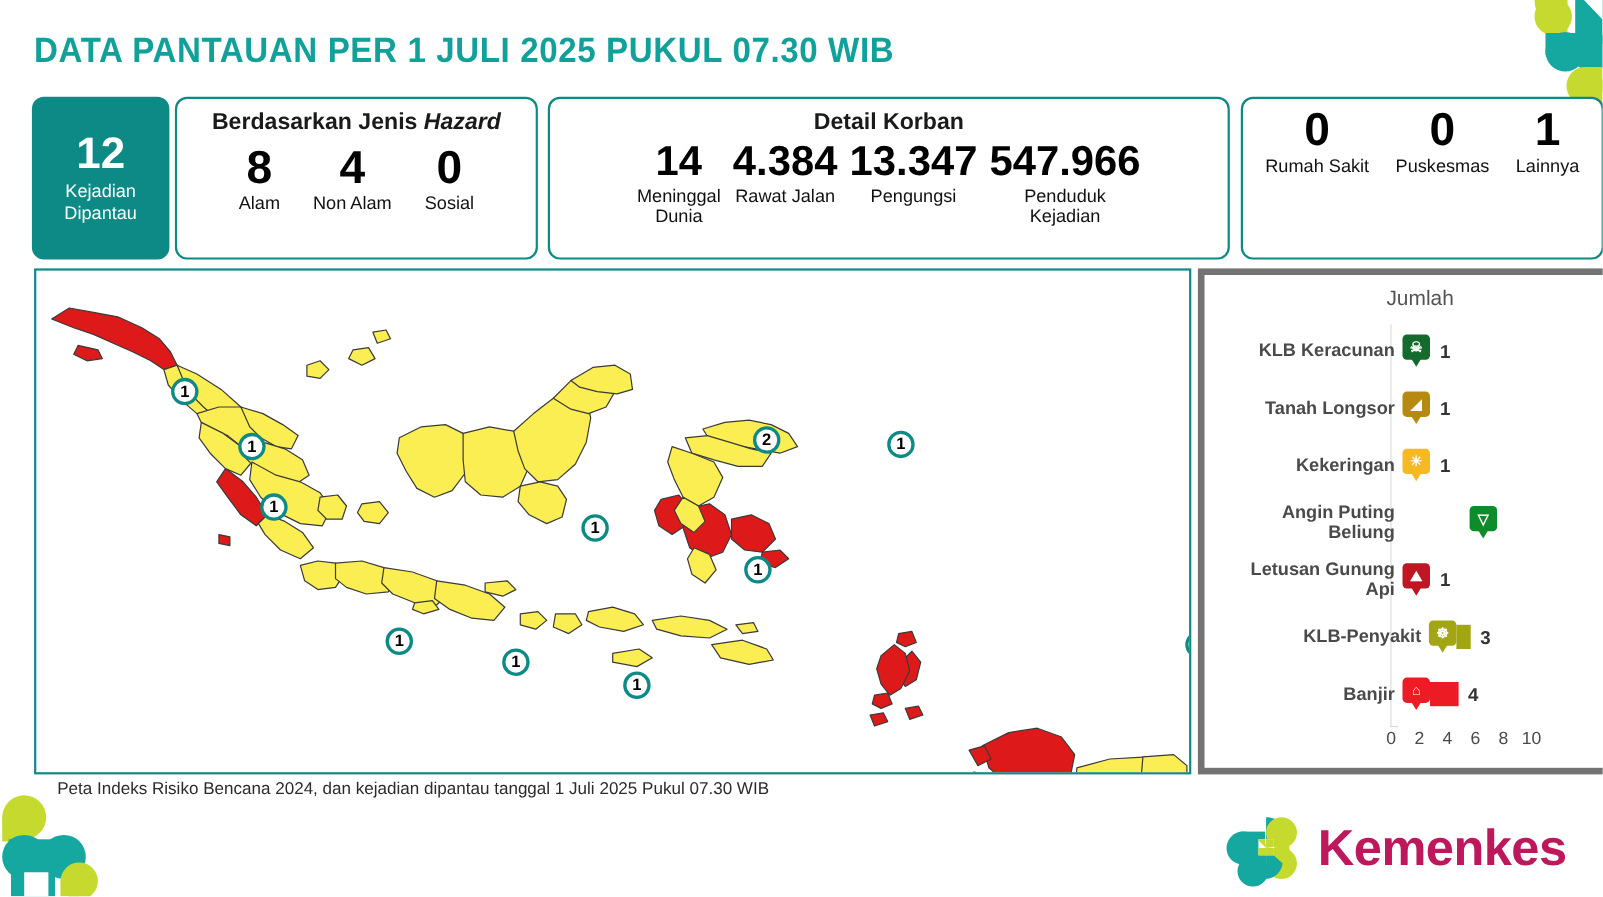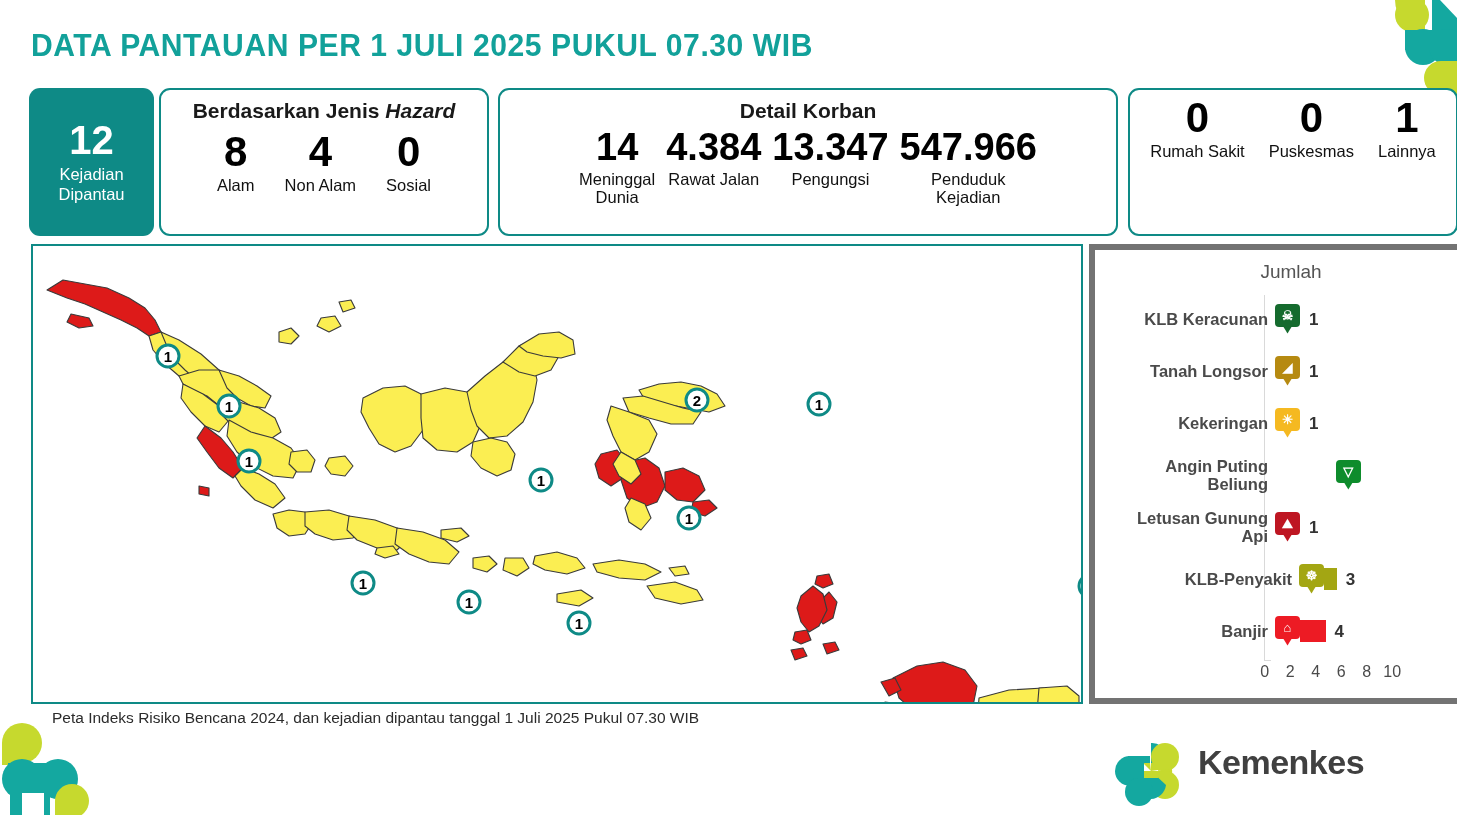--- a/index.html
+++ b/index.html
@@ -113,21 +113,21 @@
   .ticks span { width: 25.5px; text-align: center; }
 
   
   .footnote { position: absolute; left: 52px; top: 709px; font-size: 15.5px; color: #2b2b2b; }
 
   
   #logo { position: absolute; left: 1114px; top: 735px; width: 320px; height: 72px; }
   #logo .mark { position: absolute; left: 0; top: 0; width: 74px; height: 72px; }
   #logo .wordmark {
     position: absolute; left: 84px; top: 8px;
-    font-size: 34px; font-weight: bold; color: #404040; letter-spacing: -0.5px;
+    font-size: 46px; font-weight: bold; color: #be185d; letter-spacing: -0.5px;
   }
 </style>
 </head>
 <body>
 
 <div id="page">
 
   <svg class="deco deco-tr" viewBox="0 0 120 98">
     <path d="M58 0 h30 v30 a30 30 0 0 1 -30 -30 z" fill="#C6D92E"></path>
     <circle cx="75" cy="15" r="17" fill="#C6D92E"></circle>

